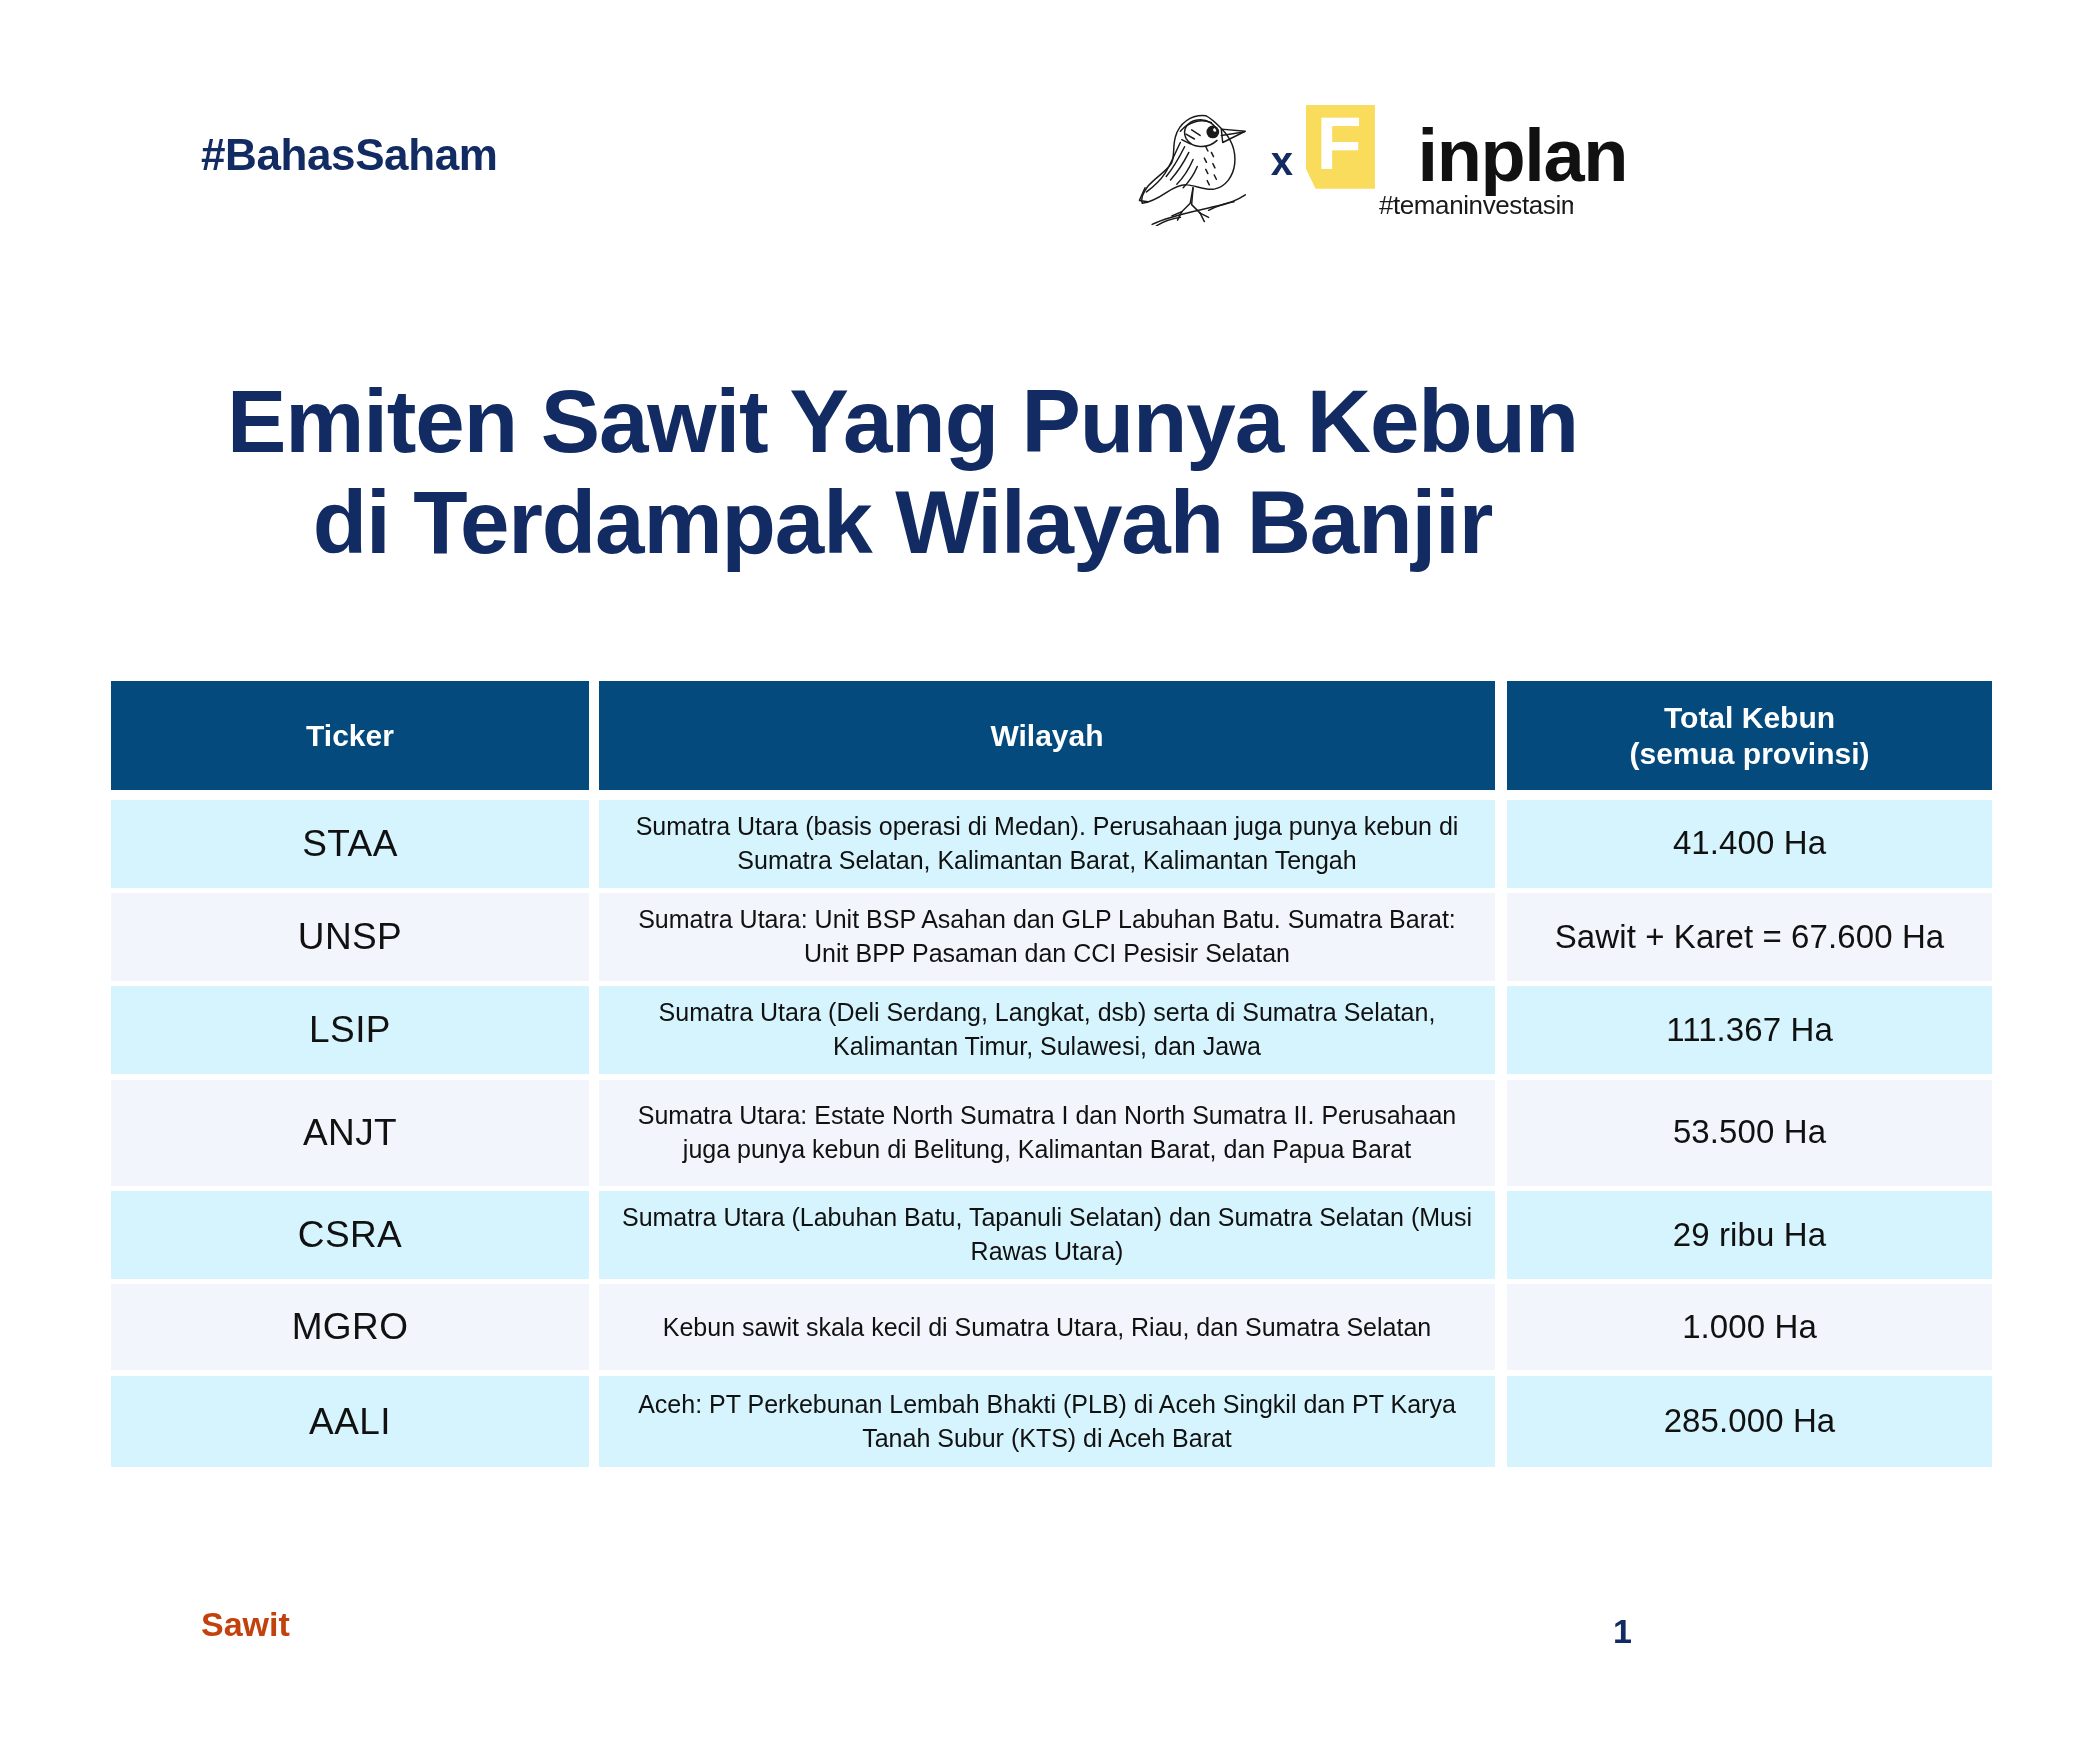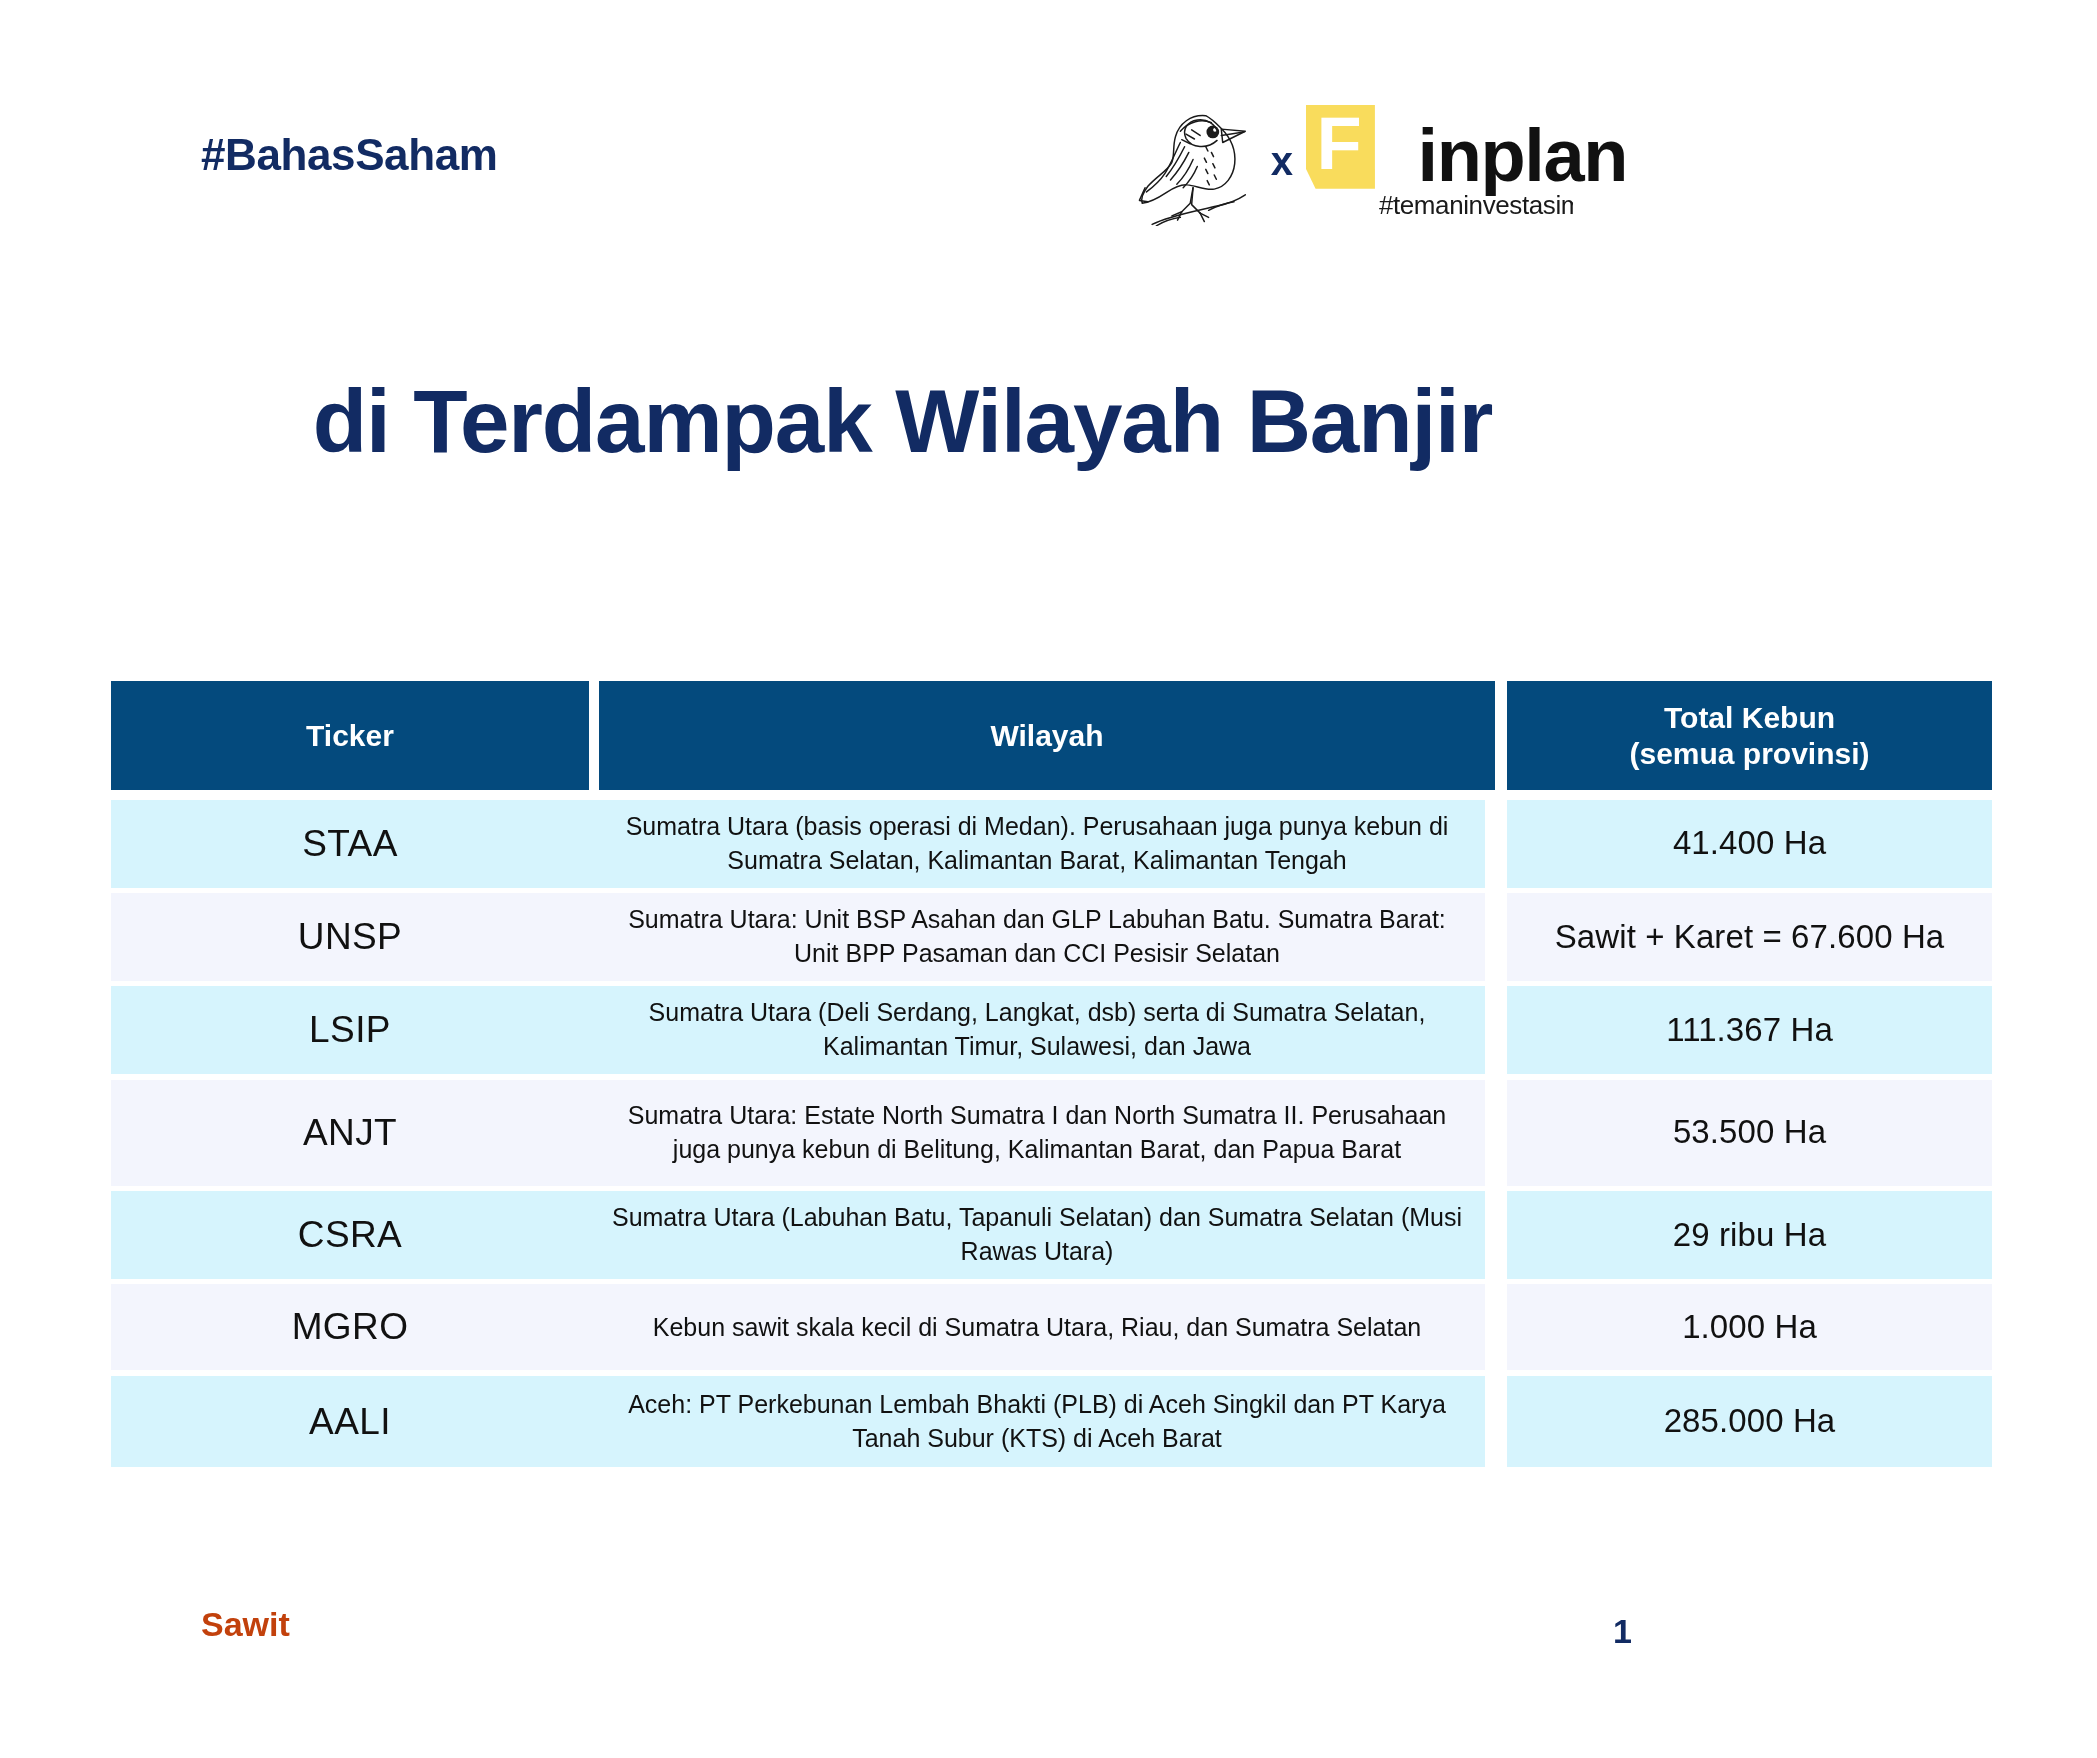--- a/index.html
+++ b/index.html
@@ -156,20 +156,21 @@
   .th .sub { display: block; }
 
   .col-ticker  { width: 478px; flex: 0 0 478px; }
   .col-wilayah { width: 896px; flex: 0 0 896px; }
   .col-total   { width: 485px; flex: 0 0 485px; margin-left: auto; }
 
   .tbody { display: block; }
 
   .tr {
     display: flex;
+    gap: 10px;
     margin-bottom: 5.7px;
     justify-content: flex-end;
   }
 
   .td {
     display: flex;
     align-items: center;
     justify-content: center;
     text-align: center;
     color: #111111;
@@ -269,20 +270,21 @@
         <div class="f-tile">
           <span>F</span>
         </div>
         <div class="brand-rest">inplan</div>
       </div>
       <div class="brand-tagline">#temaninvestasimu</div>
     </div>
   </div>
 
   <h1 class="title">
+    <span class="line">Emiten Sawit Yang Punya Kebun</span>
     <span class="line">di Terdampak Wilayah Banjir</span>
   </h1>
 
   <div class="table">
 
     <div class="thead">
       <div class="th col-ticker">
         <span>Ticker</span>
       </div>
       <div class="th col-wilayah">

